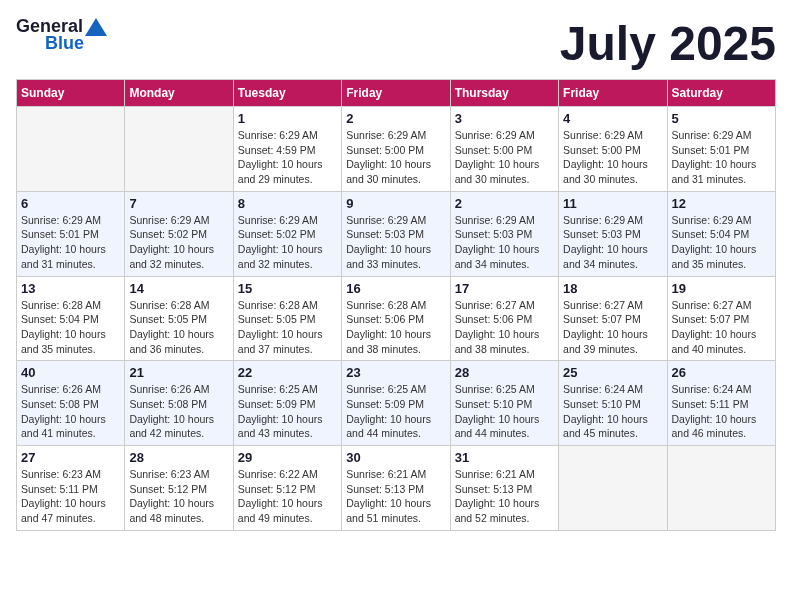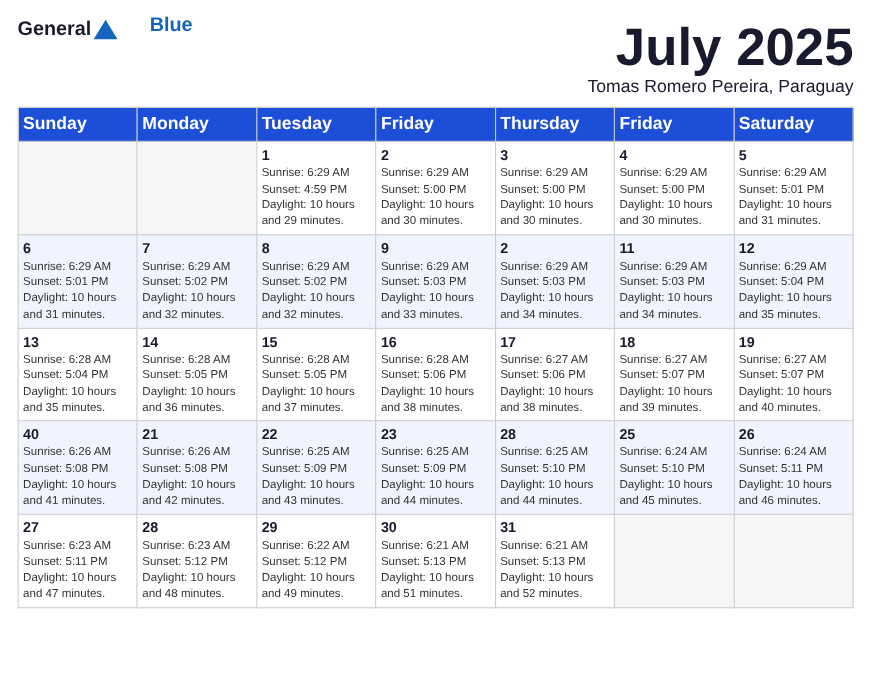--- a/index.html
+++ b/index.html
@@ -11,21 +11,21 @@
       padding: 16px;
     }
     .header-area {
       display: flex;
       justify-content: space-between;
       align-items: flex-start;
       margin-bottom: 8px;
     }
     .logo {
       display: flex;
-      flex-direction: row;
+      flex-direction: column;
       align-items: flex-start;
     }
     .logo-row {
       display: flex;
       align-items: center;
       gap: 2px;
     }
     .title-area {
       text-align: right;
     }
@@ -37,25 +37,25 @@
     .subtitle {
       font-size: 16px;
       color: #1a1a2e;
     }
     .calendar {
       width: 100%;
       border-collapse: collapse;
       font-size: 11px;
     }
     .calendar th {
-      background-color: #1d4ed8;
+      background-color: #be185d;
       color: #fff;
       padding: 6px 4px;
       text-align: left;
-      font-size: 16px;
+      font-size: 12px;
       font-weight: bold;
       border: 1px solid #ccc;
     }
     .calendar td {
       border: 1px solid #ccc;
       vertical-align: top;
       padding: 4px 4px;
       min-height: 80px;
       width: 107px;
       background: #fff;
@@ -86,21 +86,20 @@
     <div class="logo-row">
       <span style="font-size:18px;font-weight:bold;color:#1a1a2e;">General</span>
       <svg width="22" height="18" viewBox="0 0 22 18">
         <polygon points="11,0 22,18 0,18" fill="#1565c0"></polygon>
       </svg>
     </div>
     <span style="font-size:18px;font-weight:bold;color:#1565c0;margin-top:-4px;margin-left:29px;">Blue</span>
   </div>
   <div class="title-area">
     <div class="main-title">July 2025</div>
-    <div class="subtitle">Tomas Romero Pereira, Paraguay</div>
   </div>
 </div>
 
 <table class="calendar">
   <thead>
     <tr>
     <th>Sunday</th>
         <th>Monday</th>
         <th>Tuesday</th>
         <th>Friday</th>

